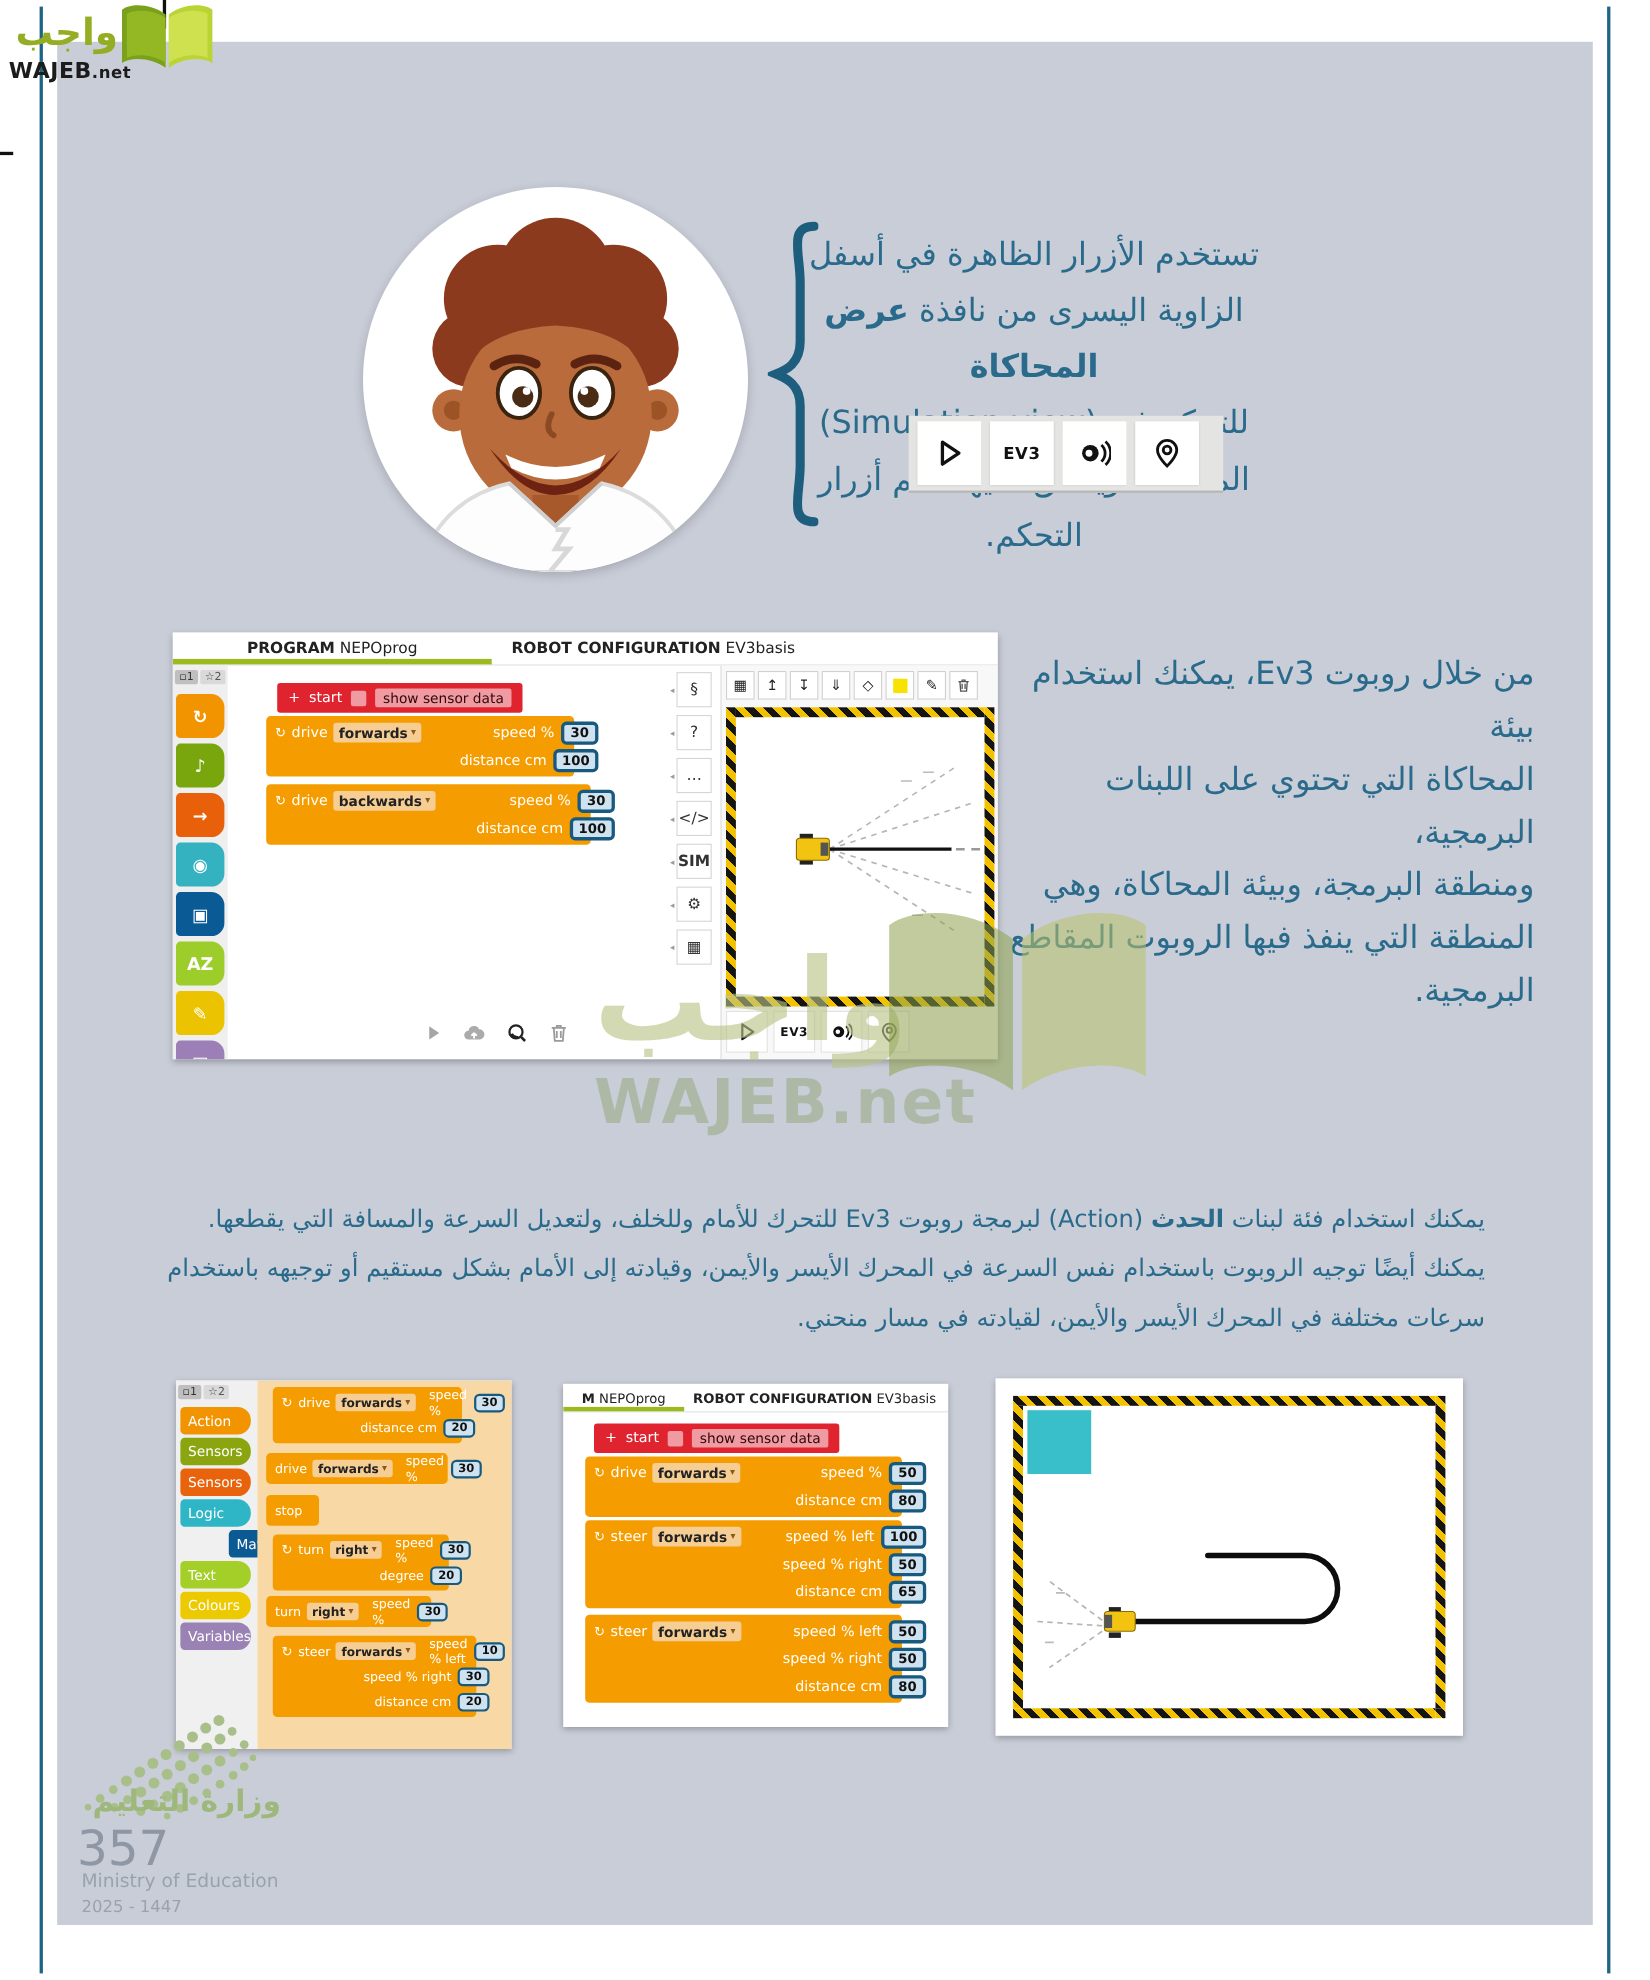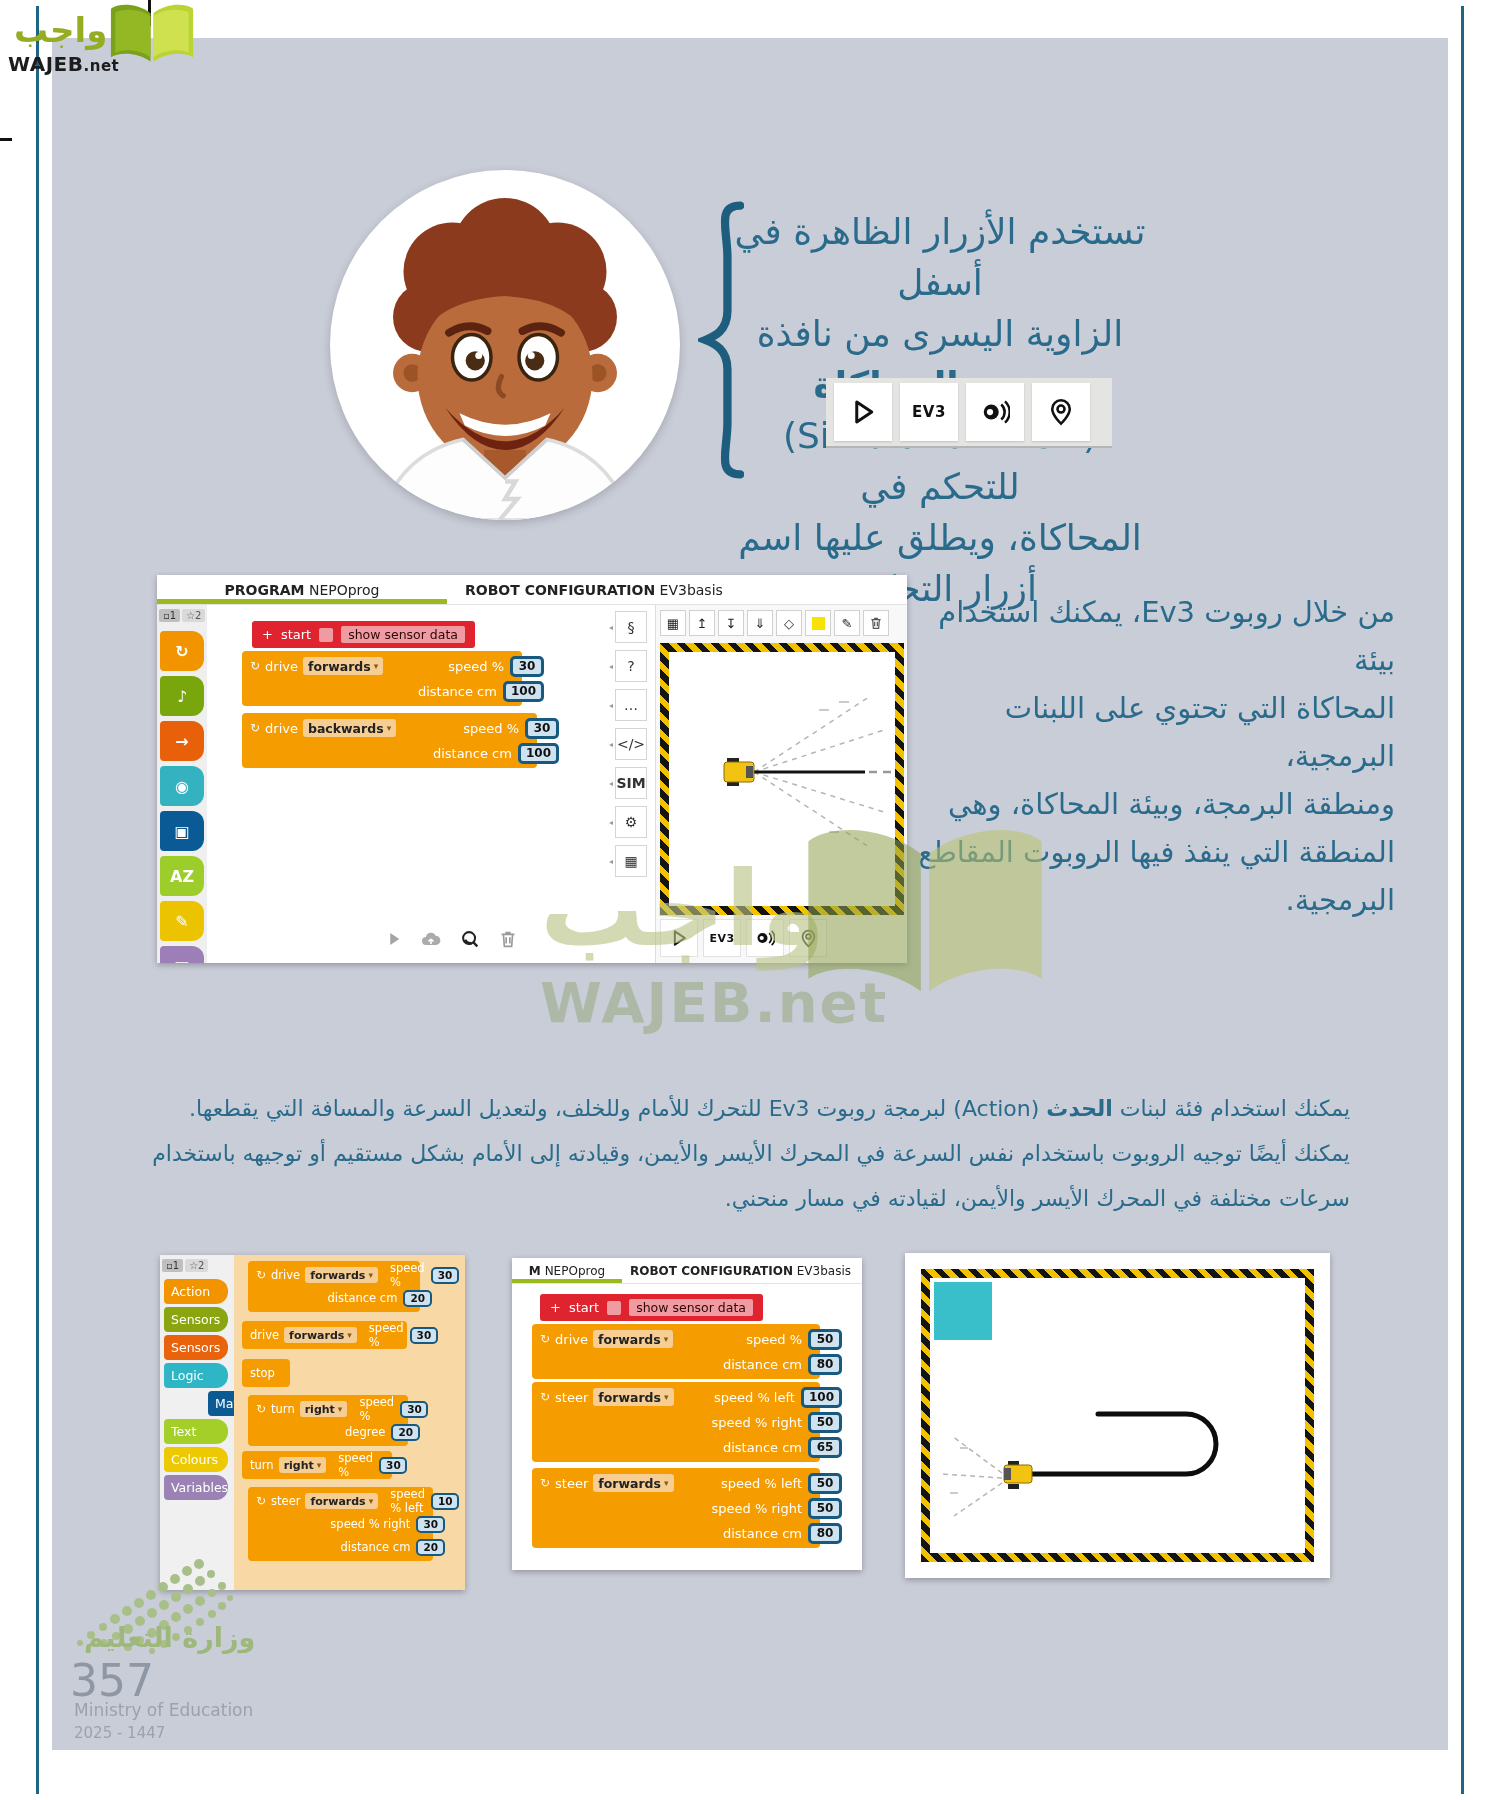--- a/index.html
+++ b/index.html
@@ -19,21 +19,21 @@
 
   
   .brand-ar{position:absolute;left:14px;top:10px;font-size:34px;font-weight:bold;color:var(--logo-green)}
   .brand-latin{position:absolute;left:8px;top:52px;font-size:20px;font-weight:bold;color:#1c1c1c;letter-spacing:.5px}
   .brand-latin .net{font-size:15px}
 
   
   .avatar{position:absolute;left:330px;top:170px;width:350px;height:350px;border-radius:50%;background:#fff;box-shadow:0 3px 10px rgba(0,0,0,.18);overflow:hidden}
 
   
-  .intro{position:absolute;left:730px;top:206px;width:420px;text-align:center;color:var(--accent);font-size:36px;line-height:51px;direction:rtl}
+  .intro{position:absolute;left:730px;top:206px;width:420px;text-align:center;color:var(--accent);font-size:29px;line-height:51px;direction:rtl}
   .intro .ltr{direction:ltr}
   .brace{position:absolute;left:698px;top:198px;width:46px;height:284px}
   .brace path{stroke:#1d5e7e;stroke-width:9;fill:none;stroke-linecap:round}
 
   
   .ctl-strip{position:absolute;left:826px;top:378px;width:286px;height:70px;background:#e4e4e2;border-bottom:2px solid #b5b5b3;display:flex;gap:8px;align-items:center;padding-left:8px}
   .ctl-btn{width:58px;height:58px;background:#fff;display:flex;align-items:center;justify-content:center;box-shadow:0 1px 2px rgba(0,0,0,.15)}
   .ev3txt{font-weight:800;font-size:15px;letter-spacing:.5px;color:#111}
 
   

